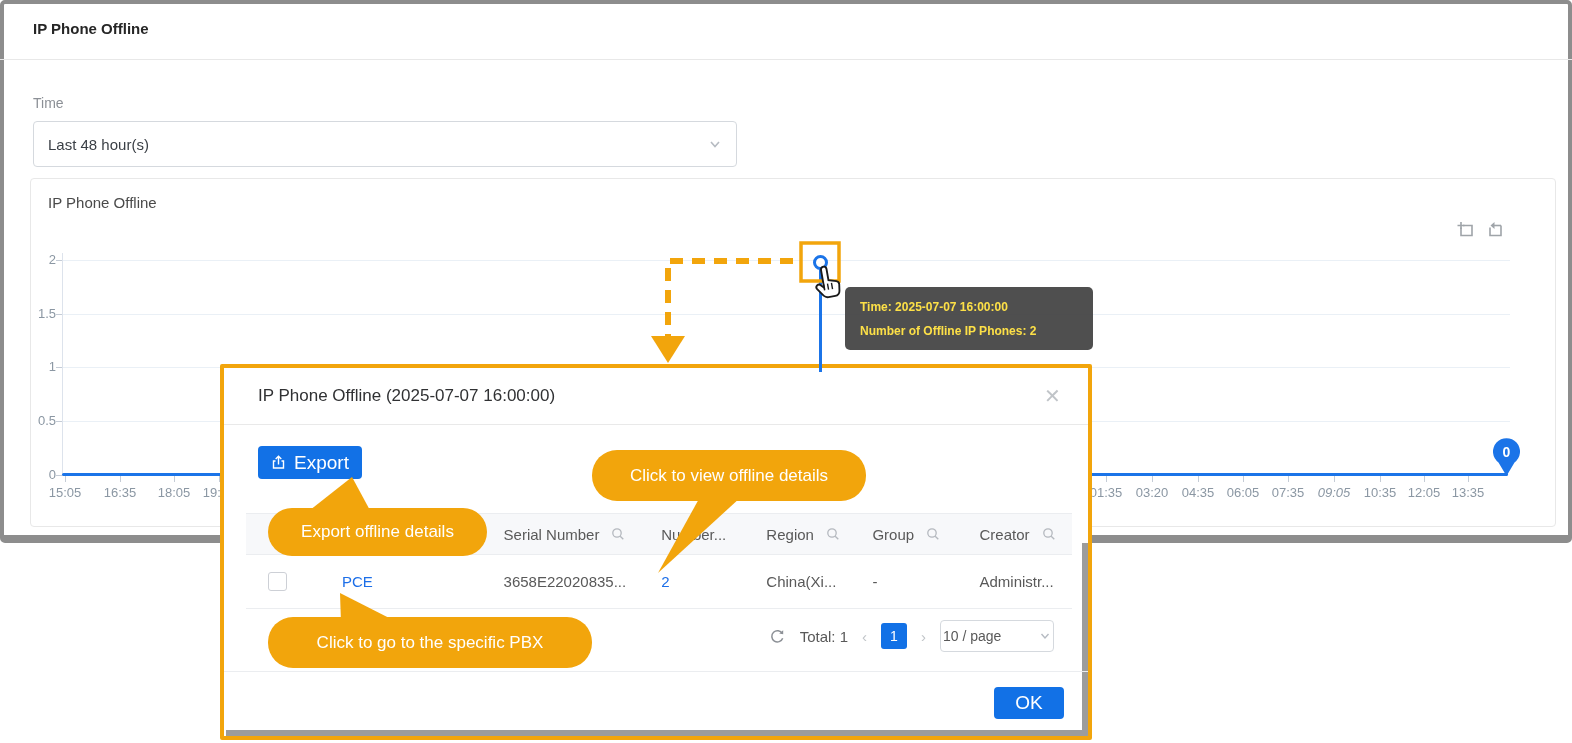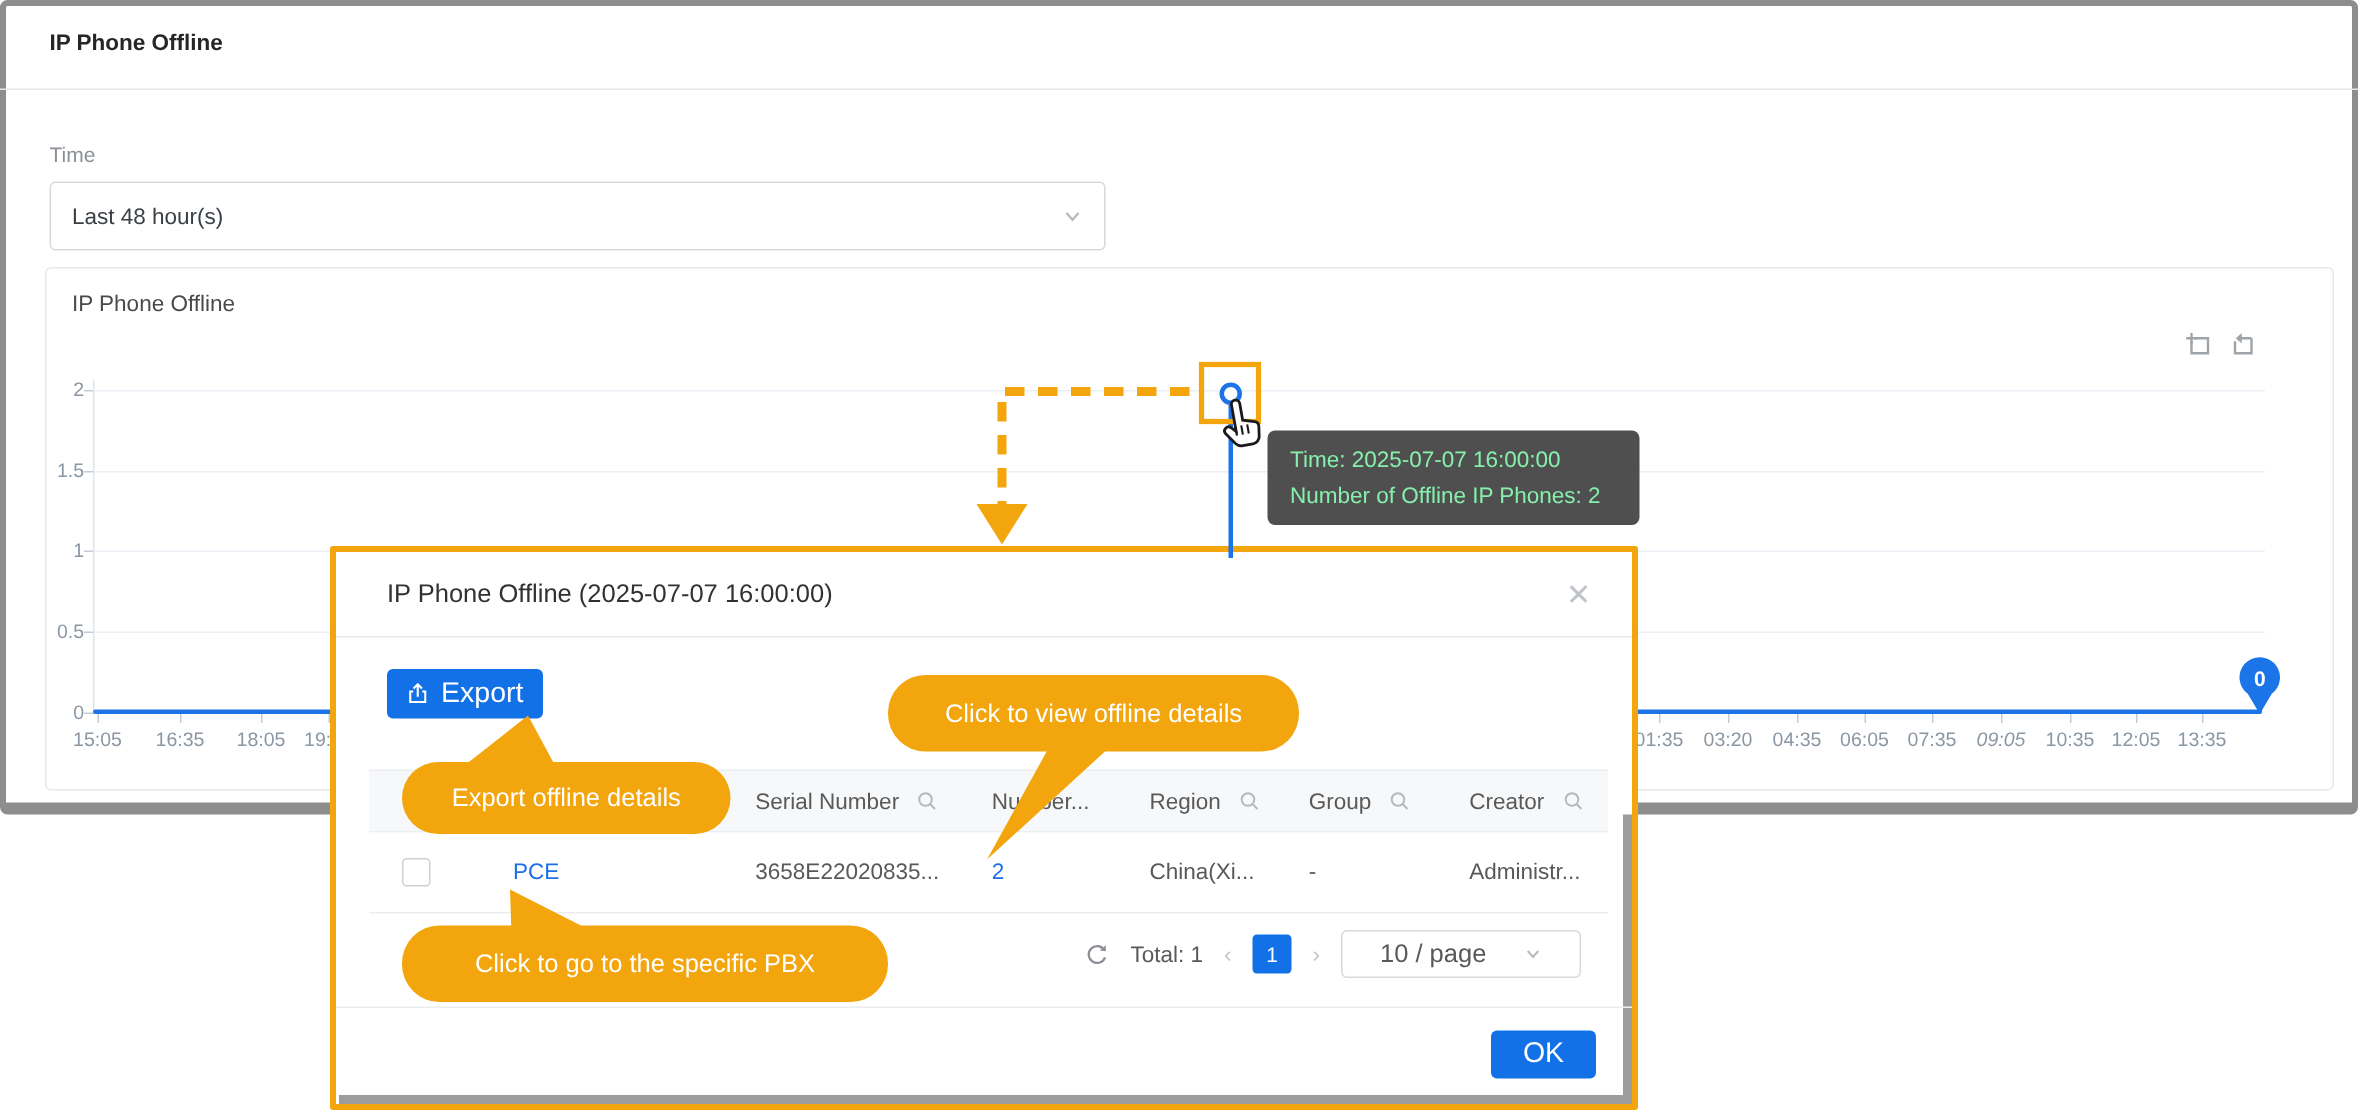--- a/index.html
+++ b/index.html
@@ -29,21 +29,21 @@
   .y-tick{left:56px;width:6px;height:1px;background:#C5CCD6;}
   #y-axis-line{left:62px;top:253px;width:1px;height:223px;background:#DDE3EC;}
   #base-line{left:62px;top:473px;width:1446px;height:3px;background:#1B74E8;border-radius:2px;}
   #spike{left:819px;top:262px;width:3px;height:110px;background:#1B74E8;z-index:65;}
   #spike-point{left:813px;top:255px;width:15px;height:15px;border:3px solid #1B74E8;
        border-radius:50%;background:#fff;z-index:66;}
 
   
   #tooltip{left:845px;top:287px;width:248px;height:63px;background:rgba(66,66,66,0.93);
        border-radius:5px;padding:8px 15px;z-index:45;}
-  #tooltip div{color:#86efac;font-size:15px;font-weight:normal;line-height:24px;white-space:nowrap;}
+  #tooltip div{color:#fde047;font-size:12px;font-weight:bold;line-height:24px;white-space:nowrap;}
 
   
   #modal{left:220px;top:364px;width:872px;height:376px;background:#fff;
        border:4px solid #F2A50C;border-radius:2px;z-index:60;}
   #modal-shadow-right{left:1082px;top:543px;width:6px;height:193px;background:#9C9C9C;z-index:61;}
   #modal-shadow-bottom{left:226px;top:730px;width:862px;height:6px;background:#9C9C9C;z-index:61;}
   #modal-title{left:258px;top:386px;font-size:17px;color:#303133;z-index:62;}
   #modal-close{left:1044px;top:384px;font-size:20px;color:#C0C4C8;z-index:62;cursor:pointer;}
   #modal-title-divider{left:224px;top:424px;width:864px;height:1px;background:#E9E9E9;z-index:62;}
   .btn-blue{background:#1271E6;color:#fff;border:none;border-radius:4px;font-size:19px;
@@ -68,21 +68,21 @@
   .ellip{white-space:nowrap;}
 
   
   #pager{left:700px;top:620px;width:354px;height:32px;display:flex;align-items:center;
        justify-content:flex-end;gap:14px;z-index:62;font-size:15px;color:#595959;}
   .pg-arrow{color:#C0C4C8;font-size:15px;}
   #pg-current{width:26px;height:26px;background:#1271E6;color:#fff;border-radius:3px;
        display:flex;align-items:center;justify-content:center;font-size:14px;}
   #pg-size{width:108px;height:30px;border:1px solid #D5D9DE;border-radius:4px;
        display:flex;align-items:center;justify-content:space-between;
-       padding:0 25px;font-size:17px;color:#595959;}
+       padding:0 2px;font-size:14px;color:#595959;}
   #pager-divider{left:224px;top:671px;width:864px;height:1px;background:#EBEDF0;z-index:62;}
 
   
   .pill{background:#F2A50C;border-radius:25px;color:#fff;font-size:17px;display:flex;
        align-items:center;justify-content:center;z-index:81;white-space:nowrap;}
   #pill-view{left:592px;top:450px;width:274px;height:51px;}
   #pill-export{left:268px;top:508px;width:219px;height:48px;}
   #pill-goto{left:268px;top:617px;width:324px;height:51px;}
 
   #annot-svg{left:0;top:0;width:1572px;height:743px;z-index:80;pointer-events:none;}

